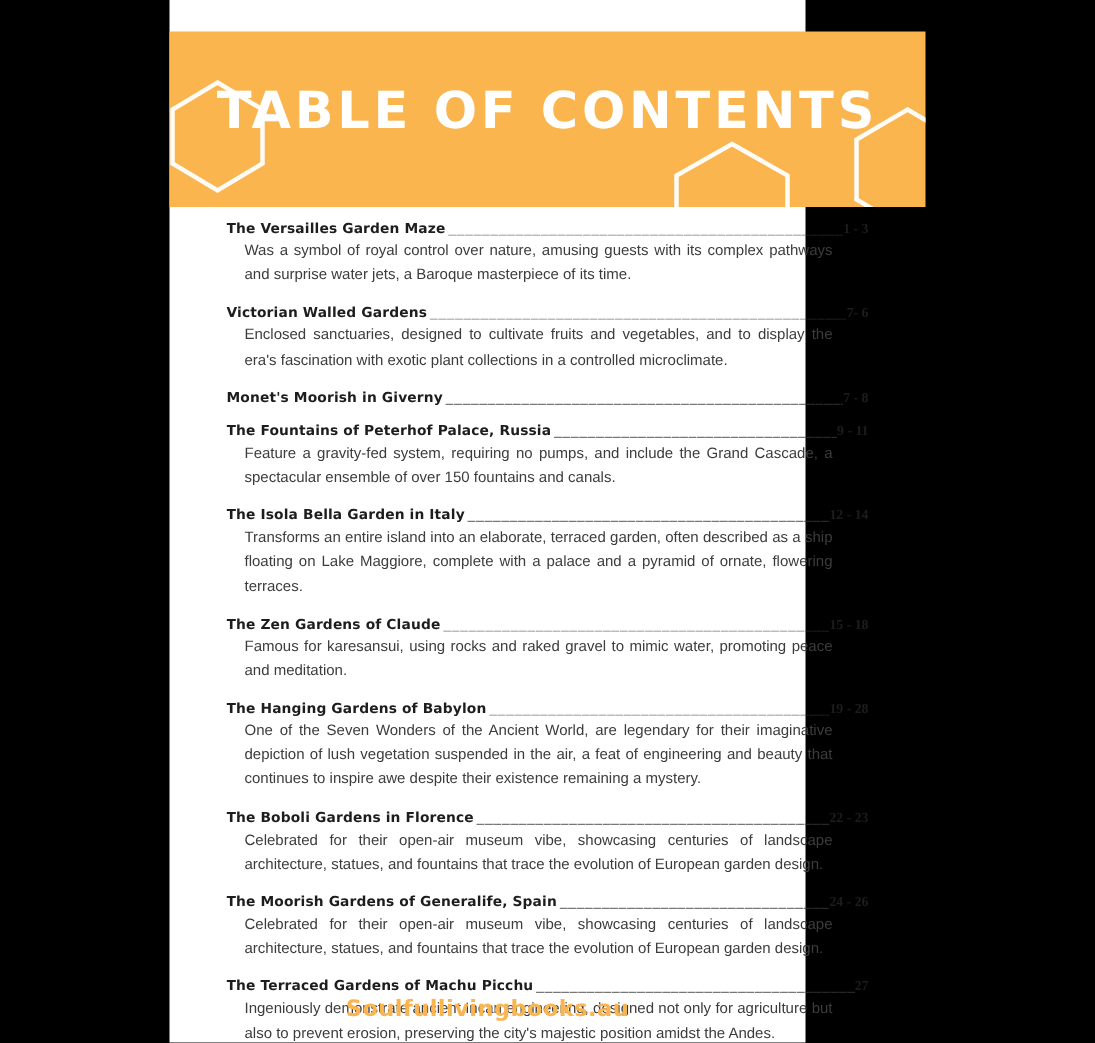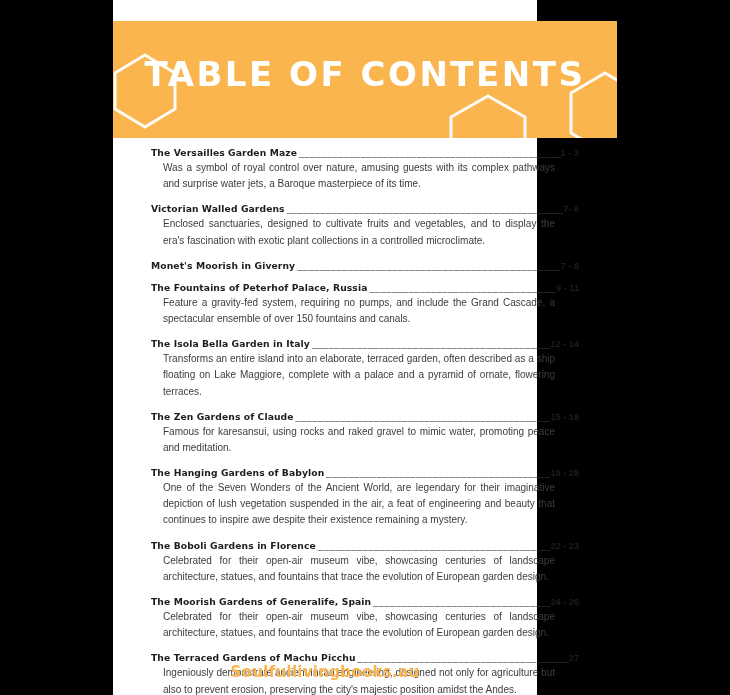--- a/index.html
+++ b/index.html
@@ -62,21 +62,21 @@
     top: 138px;
     width: 504px;
     padding: 9px 38px 0 38px;
     box-sizing: border-box;
   }
   .entry {
     margin-bottom: 11px;
   }
   .entry-line {
     display: flex;
-    align-items: flex-end;
+    align-items: flex-start;
     white-space: nowrap;
     overflow: hidden;
   }
   .entry-title {
     font-family: "DejaVu Sans", sans-serif;
     font-weight: bold;
     font-size: 9.2px;
     color: #1d1d1d;
     letter-spacing: 0.1px;
     flex: 0 0 auto;
@@ -85,21 +85,21 @@
     flex: 1 1 auto;
     overflow: hidden;
     font-size: 9px;
     color: #3a3a3a;
     letter-spacing: 0.6px;
     padding: 0 2px;
     font-family: "Liberation Sans", sans-serif;
   }
   .pages {
     flex: 0 0 auto;
-    font-family: Liberation Sans, sans-serif;
+    font-family: Liberation Serif, serif;
     font-weight: bold;
     font-size: 9.2px;
     color: #1d1d1d;
   }
   .entry-desc {
     margin: 2px 0 0 12px;
     font-size: 10px;
     line-height: 1.62;
     color: #3c3c3c;
     text-align: justify;

